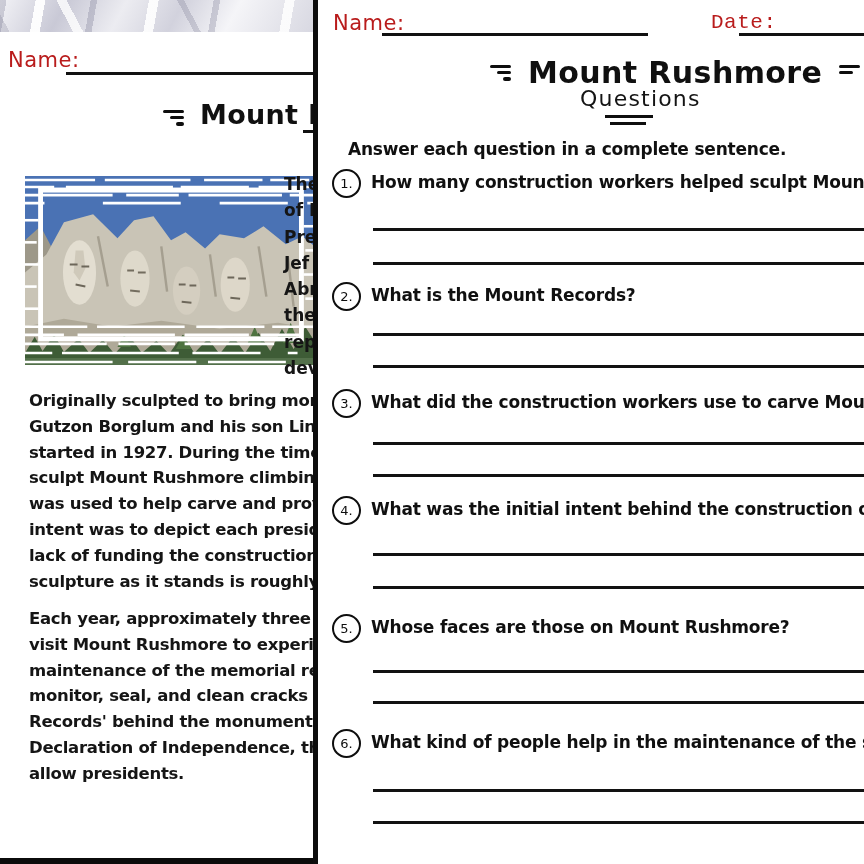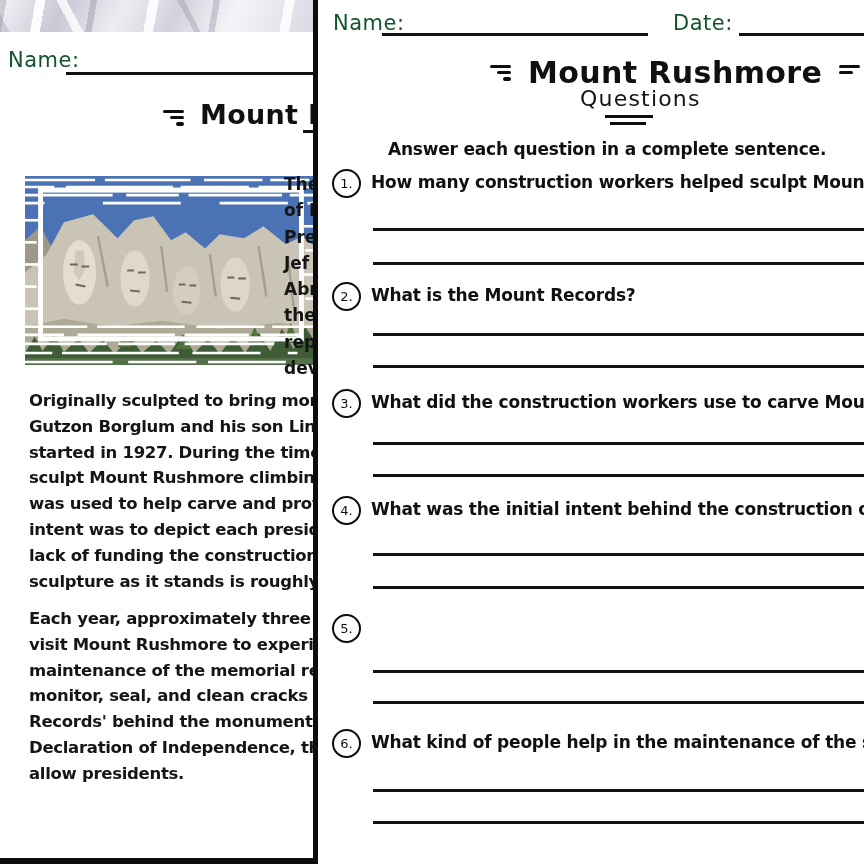--- a/index.html
+++ b/index.html
@@ -23,21 +23,21 @@
       linear-gradient(118deg,#f2f2f6 0%,#c9c9d6 20%,#ececf1 38%,#d2d2dd 55%,#f5f5f8 72%,#d6d6e0 100%);
   }
   
   .left-page{
     position:absolute; left:0; top:32px; width:313px; height:826px;
     background:#ffffff; overflow:hidden;
   }
   .lp-top-border{position:absolute; left:0; top:32px; width:313px; height:5px; background:#0b0b0b;}
   .lp-bottom-strip{position:absolute; left:0; top:858px; width:313px; height:6px; background:#0b0b0b;}
 
-  .hand{font-size:21px; font-weight:400; letter-spacing:.5px; color:#14532d;}
+  .hand{font-size:21px; font-weight:400; letter-spacing:.5px; color:#b91c1c;}
   .lp-name-label{position:absolute; left:8px; top:16px;}
   .lp-name-line{position:absolute; left:66px; top:40px; width:260px; height:3px; background:#111;}
 
   .tmark{display:flex; flex-direction:column; gap:3px;}
   .tmark i{display:block; height:3.2px; background:#0e0e0e; border-radius:2px;}
   .tm-l1{width:21px;} .tm-l2{width:14px;} .tm-l3{width:8px;}
   .tmark.tm-right{align-items:flex-start;}
   .tmark.tm-left{align-items:flex-end;}
 
   .lp-title-mark{position:absolute; left:163px; top:78px;}
@@ -59,37 +59,37 @@
   .lp-para span{font-size:16.5px; line-height:25.8px; letter-spacing:-.3px;}
   .lp-para1{top:356px;} .lp-para2{top:574px;}
 
   
   .right-page{
     position:absolute; left:313px; top:0; width:546px; height:864px;
     background:#ffffff; border-left:5px solid #0d0d0d; overflow:hidden;
   }
   .rp-name-label{position:absolute; left:15px; top:11px;}
   .rp-name-line{position:absolute; left:64px; top:33px; width:266px; height:3px; background:#111;}
-  .rp-date-label{position:absolute; left:355px; top:11px;}
+  .rp-date-label{position:absolute; left:393px; top:11px;font-family:Liberation Mono, monospace;}
   .rp-date-line{position:absolute; left:421px; top:33px; width:130px; height:3px; background:#111;}
 
   .rp-title-row{position:absolute; left:172px; top:55px; display:flex; align-items:flex-start; gap:17px;}
   .rp-title-mark-left{margin-top:10px;}
   .rp-title-mark-right{margin-top:10px;}
   .rp-title-text{font-size:30px; font-weight:800; letter-spacing:.4px; white-space:nowrap;}
   .rp-subtitle{
     position:absolute; left:262px; top:86px; width:110px; text-align:center;
     font-size:22px; letter-spacing:1.2px; font-weight:400; color:#141414;
   }
   .rp-sub-underline-1{position:absolute; left:287px; top:115px; width:48px; height:3.2px; background:#0e0e0e;}
   .rp-sub-underline-2{position:absolute; left:292px; top:122px; width:36px; height:3.2px; background:#0e0e0e;}
 
   .rp-instruction{
     position:absolute; left:30px; top:139px; white-space:nowrap;
-    font-size:17px; font-weight:700; letter-spacing:-.2px;margin-left:40px;
+    font-size:17px; font-weight:700; letter-spacing:-.2px;
   }
   .q{position:absolute; left:14px; display:flex; align-items:flex-start; gap:10px; white-space:nowrap;}
   .qnum{
     flex:0 0 auto; width:25px; height:25px; border:2.2px solid #0e0e0e; border-radius:50%;
     display:flex; align-items:center; justify-content:center;
     font-size:13px; font-weight:400; color:#0e0e0e;
   }
   .qtext{font-size:17px; font-weight:700; letter-spacing:-.2px; padding-top:3px;}
   .aline{position:absolute; left:55px; width:491px; height:2.6px; background:#121212;}
 </style>
@@ -238,20 +238,21 @@
 
     <div class="q" style="top:496px">
       <span class="qnum">4.</span>
       <span class="qtext">What was the initial intent behind the construction of Mount R</span>
     </div>
     <div class="aline" style="top:553px"></div>
     <div class="aline" style="top:586px"></div>
 
     <div class="q" style="top:614px">
       <span class="qnum">5.</span>
+      <span class="qtext">Whose faces are those on Mount Rushmore?</span>
     </div>
     <div class="aline" style="top:670px"></div>
     <div class="aline" style="top:701px"></div>
 
     <div class="q" style="top:729px">
       <span class="qnum">6.</span>
       <span class="qtext">What kind of people help in the maintenance of the sculpture</span>
     </div>
     <div class="aline" style="top:789px"></div>
     <div class="aline" style="top:821px"></div>

